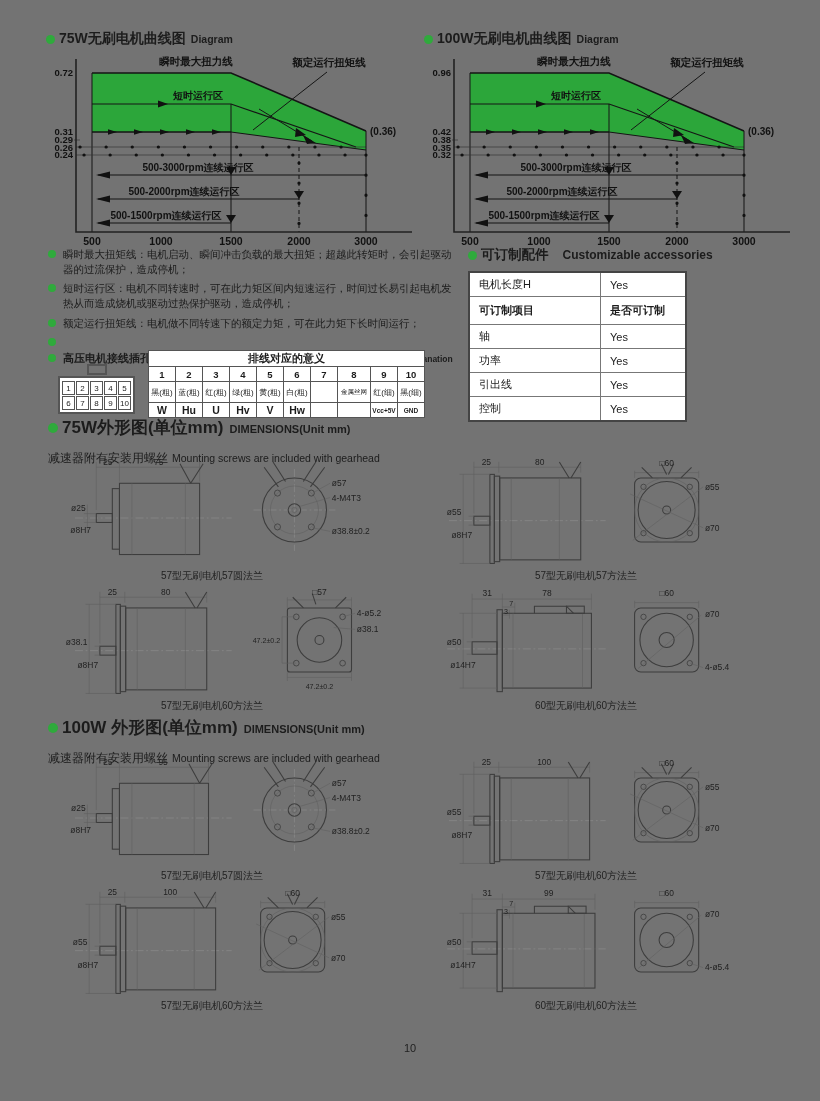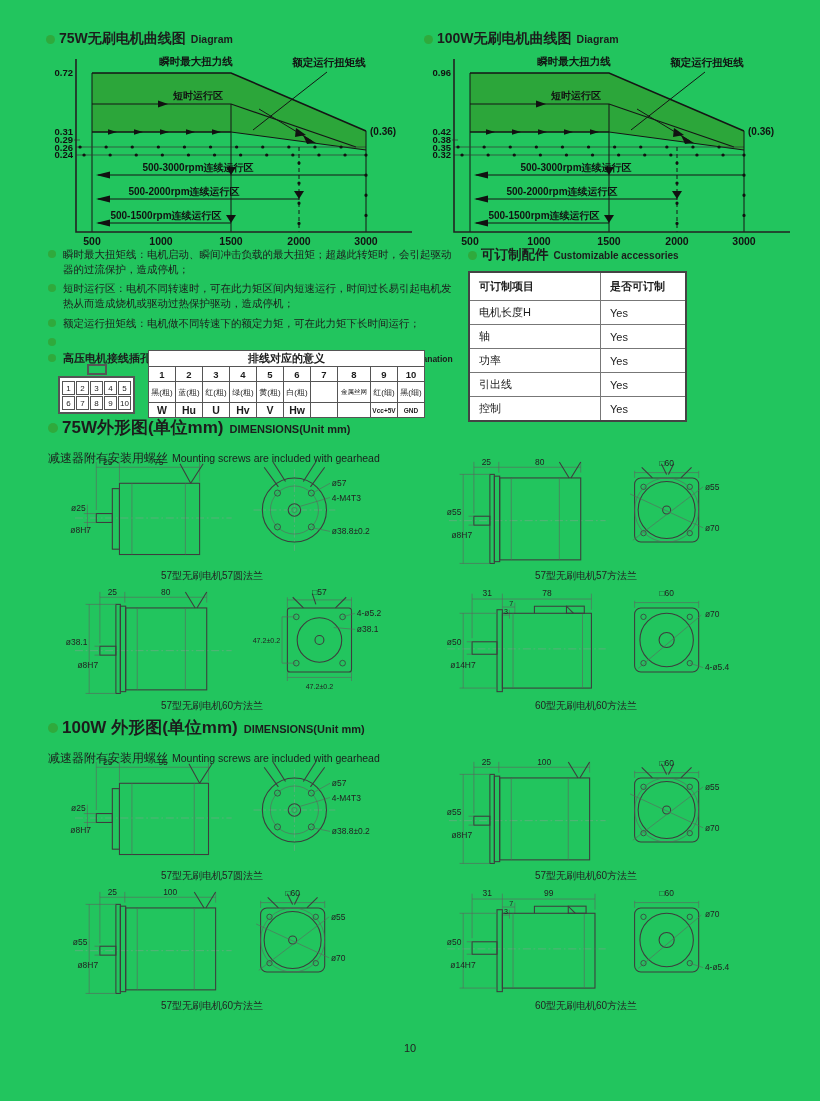--- a/index.html
+++ b/index.html
@@ -1,26 +1,26 @@
 <!DOCTYPE html>
 <html><head>
 <meta charset="utf-8">
 <style>
   html,body{margin:0;padding:0;background:#ffffff;}
   body{width:820px;height:1101px;position:relative;font-family:"Liberation Sans","DejaVu Sans",sans-serif;color:#1c1c1c;}
-  .page{position:absolute;inset:0;background:#22c55e;overflow:hidden;}
+  .page{position:absolute;inset:0;background:#737373;overflow:hidden;}
 
   
   .sec-head{display:flex;align-items:baseline;white-space:nowrap;}
   .dot{flex:0 0 9px;width:9px;height:9px;border-radius:50%;background:#2faa3c;margin-right:4px;align-self:center;}
   .dot.big{width:10px;height:10px;flex-basis:10px;}
   .chart-t .zh{font-size:14px;font-weight:bold;}
   .chart-t .en{font-size:10.5px;font-weight:bold;margin-left:5px;}
   .acc-t .zh{font-size:13.5px;font-weight:bold;}
-  .acc-t .en{font-size:10px;font-weight:bold;margin-left:5px;}
+  .acc-t .en{font-size:12px;font-weight:bold;margin-left:14px;}
   .bighead .zh{font-size:17px;font-weight:bold;}
   .bighead .en{font-size:11px;font-weight:bold;margin-left:6px;}
   .bighead .line2{font-size:12px;margin-top:11px;}
   .bighead .en2{font-size:10.5px;margin-left:4px;}
   .abs{position:absolute;}
 
   
   svg.curve{display:block;margin-top:3px;}
   .axis{fill:none;stroke:#222;stroke-width:1.6;}
   .green{fill:#2ca63a;}
@@ -305,26 +305,26 @@
 
   <div class="abs" style="left:468px;top:246px">
     <div class="sec-head acc-t">
       <span class="dot"></span>
       <span class="zh">可订制配件</span>
       <span class="en">Customizable accessories</span>
     </div>
     <table class="acc-table">
       <tbody>
           <tr>
+            <td>电机长度H</td>
+            <td>Yes</td>
+          </tr>
+      <tr>
             <th class="acc-c1">可订制项目</th>
             <th class="acc-c2">是否可订制</th>
-          </tr>
-      <tr>
-            <td>电机长度H</td>
-            <td>Yes</td>
           </tr>
       <tr>
             <td>轴</td>
             <td>Yes</td>
           </tr>
       <tr>
             <td>功率</td>
             <td>Yes</td>
           </tr>
       <tr>

